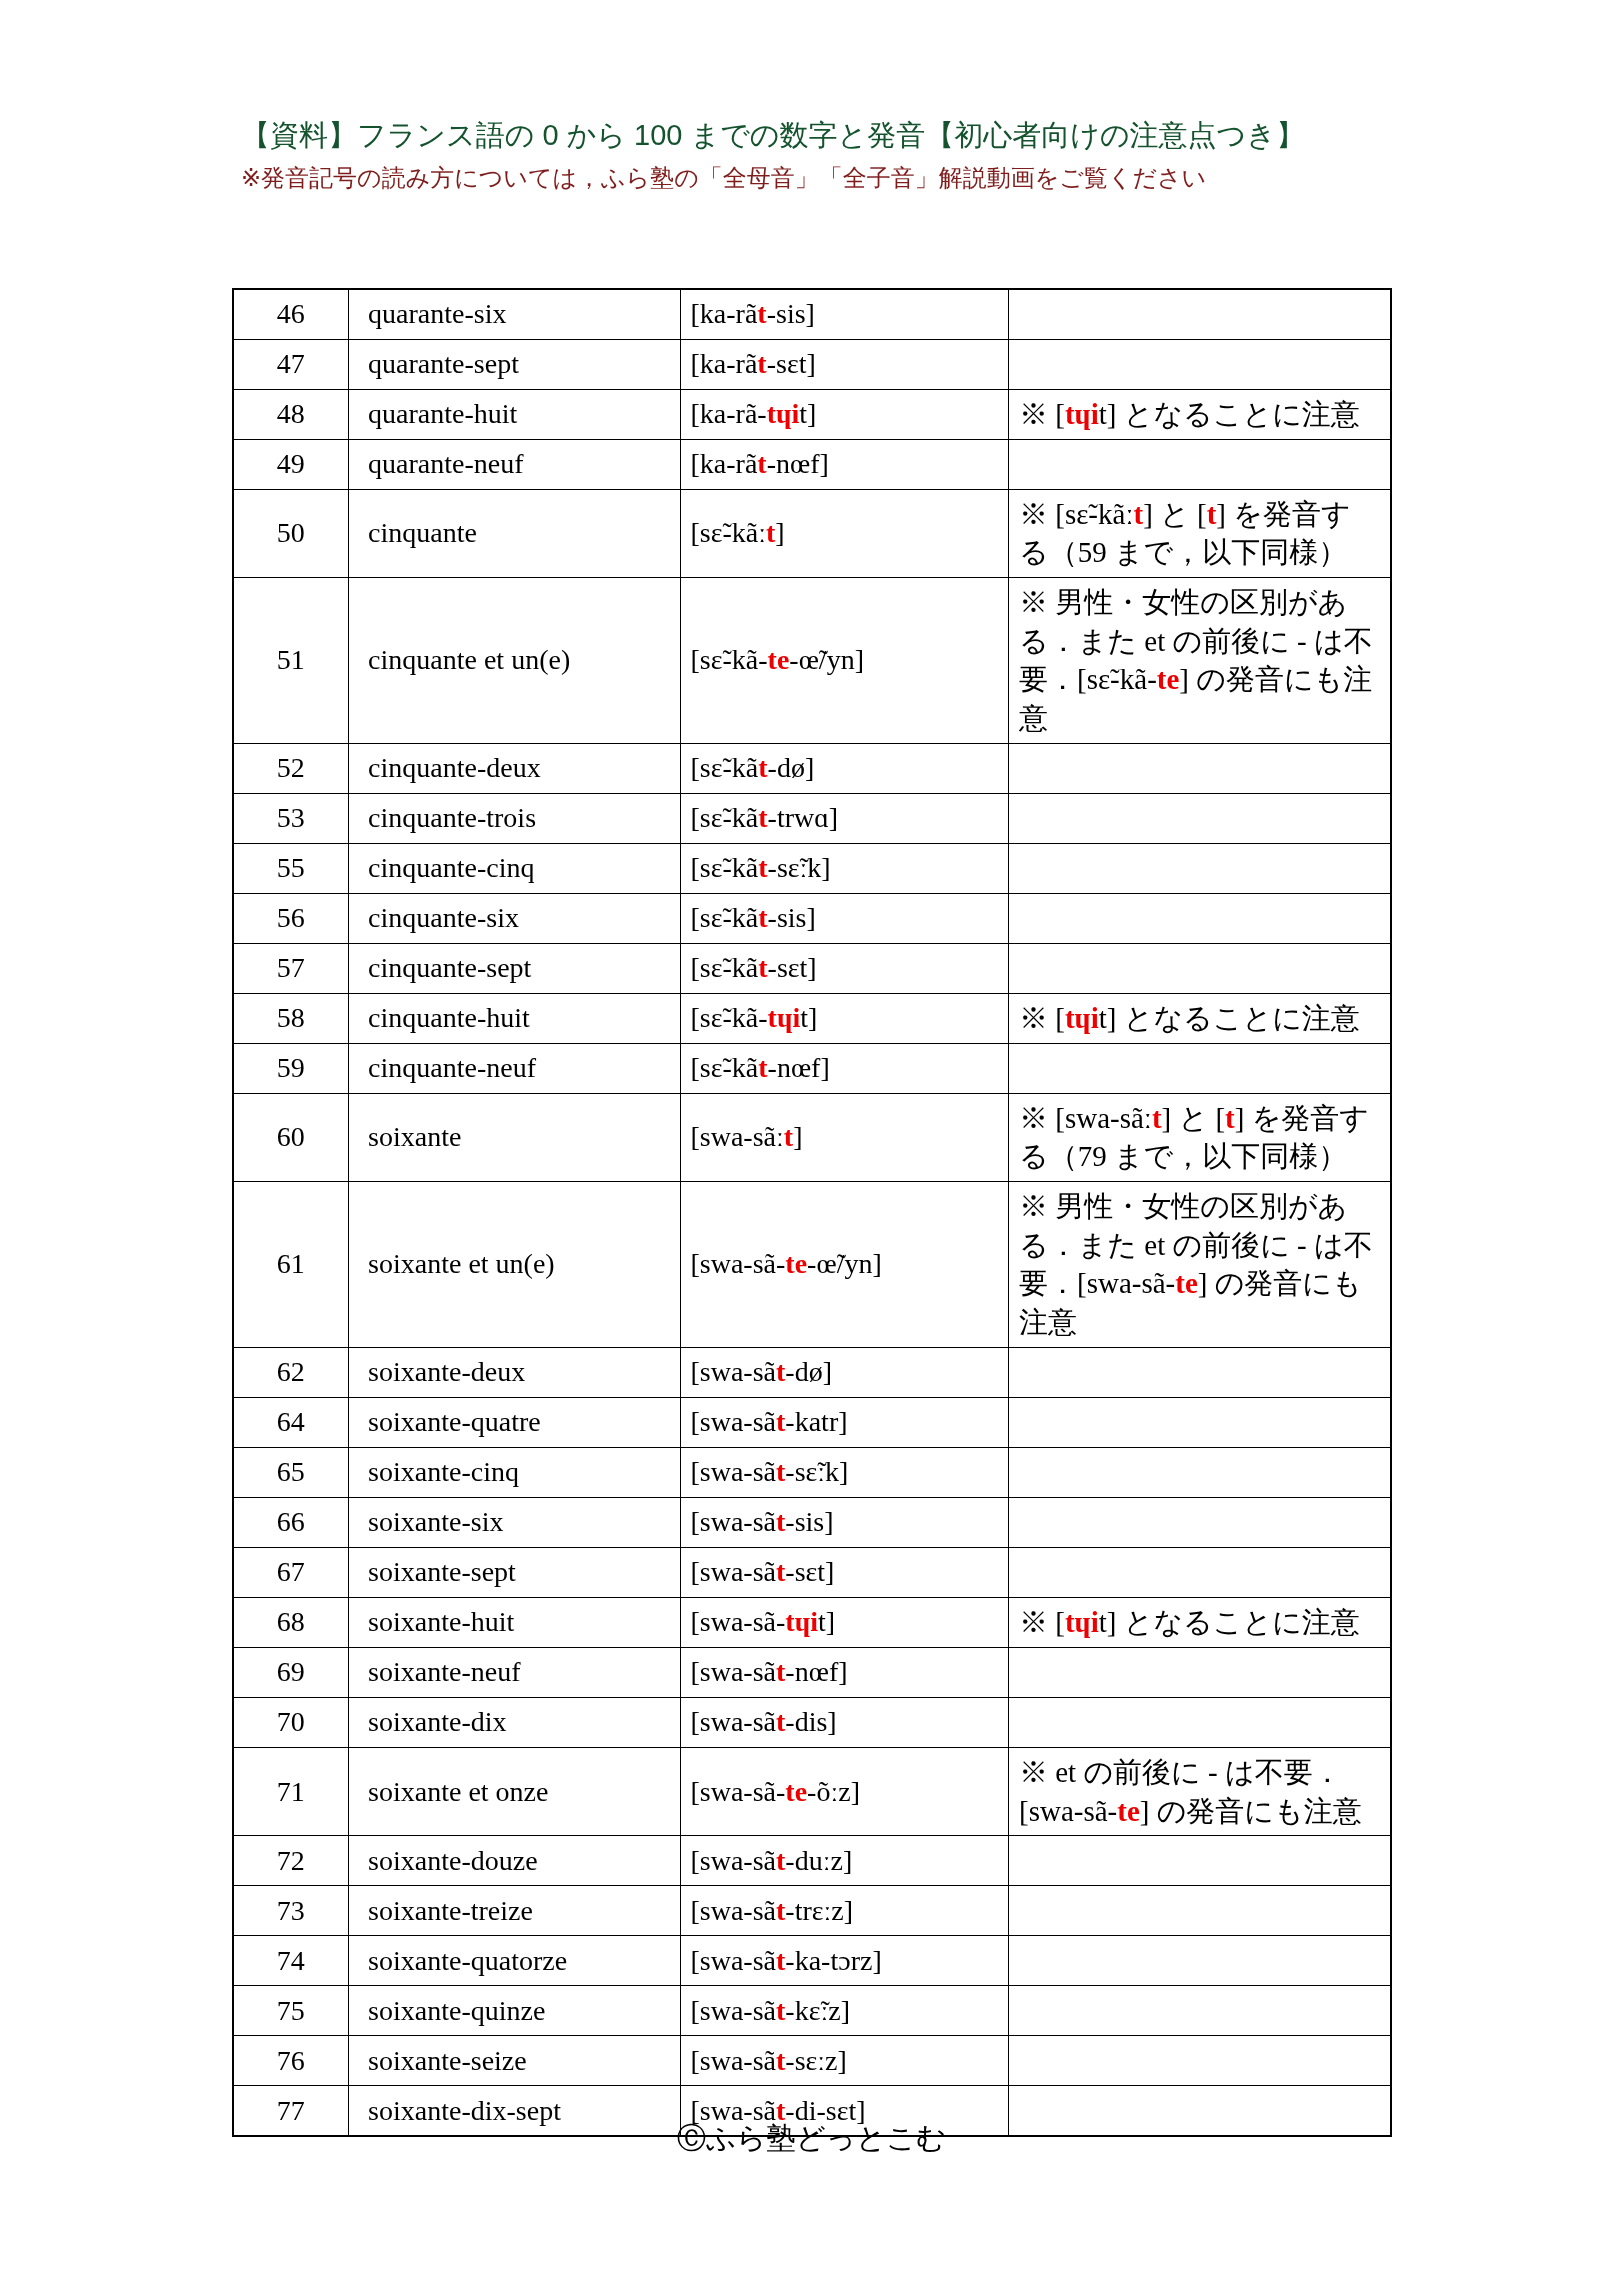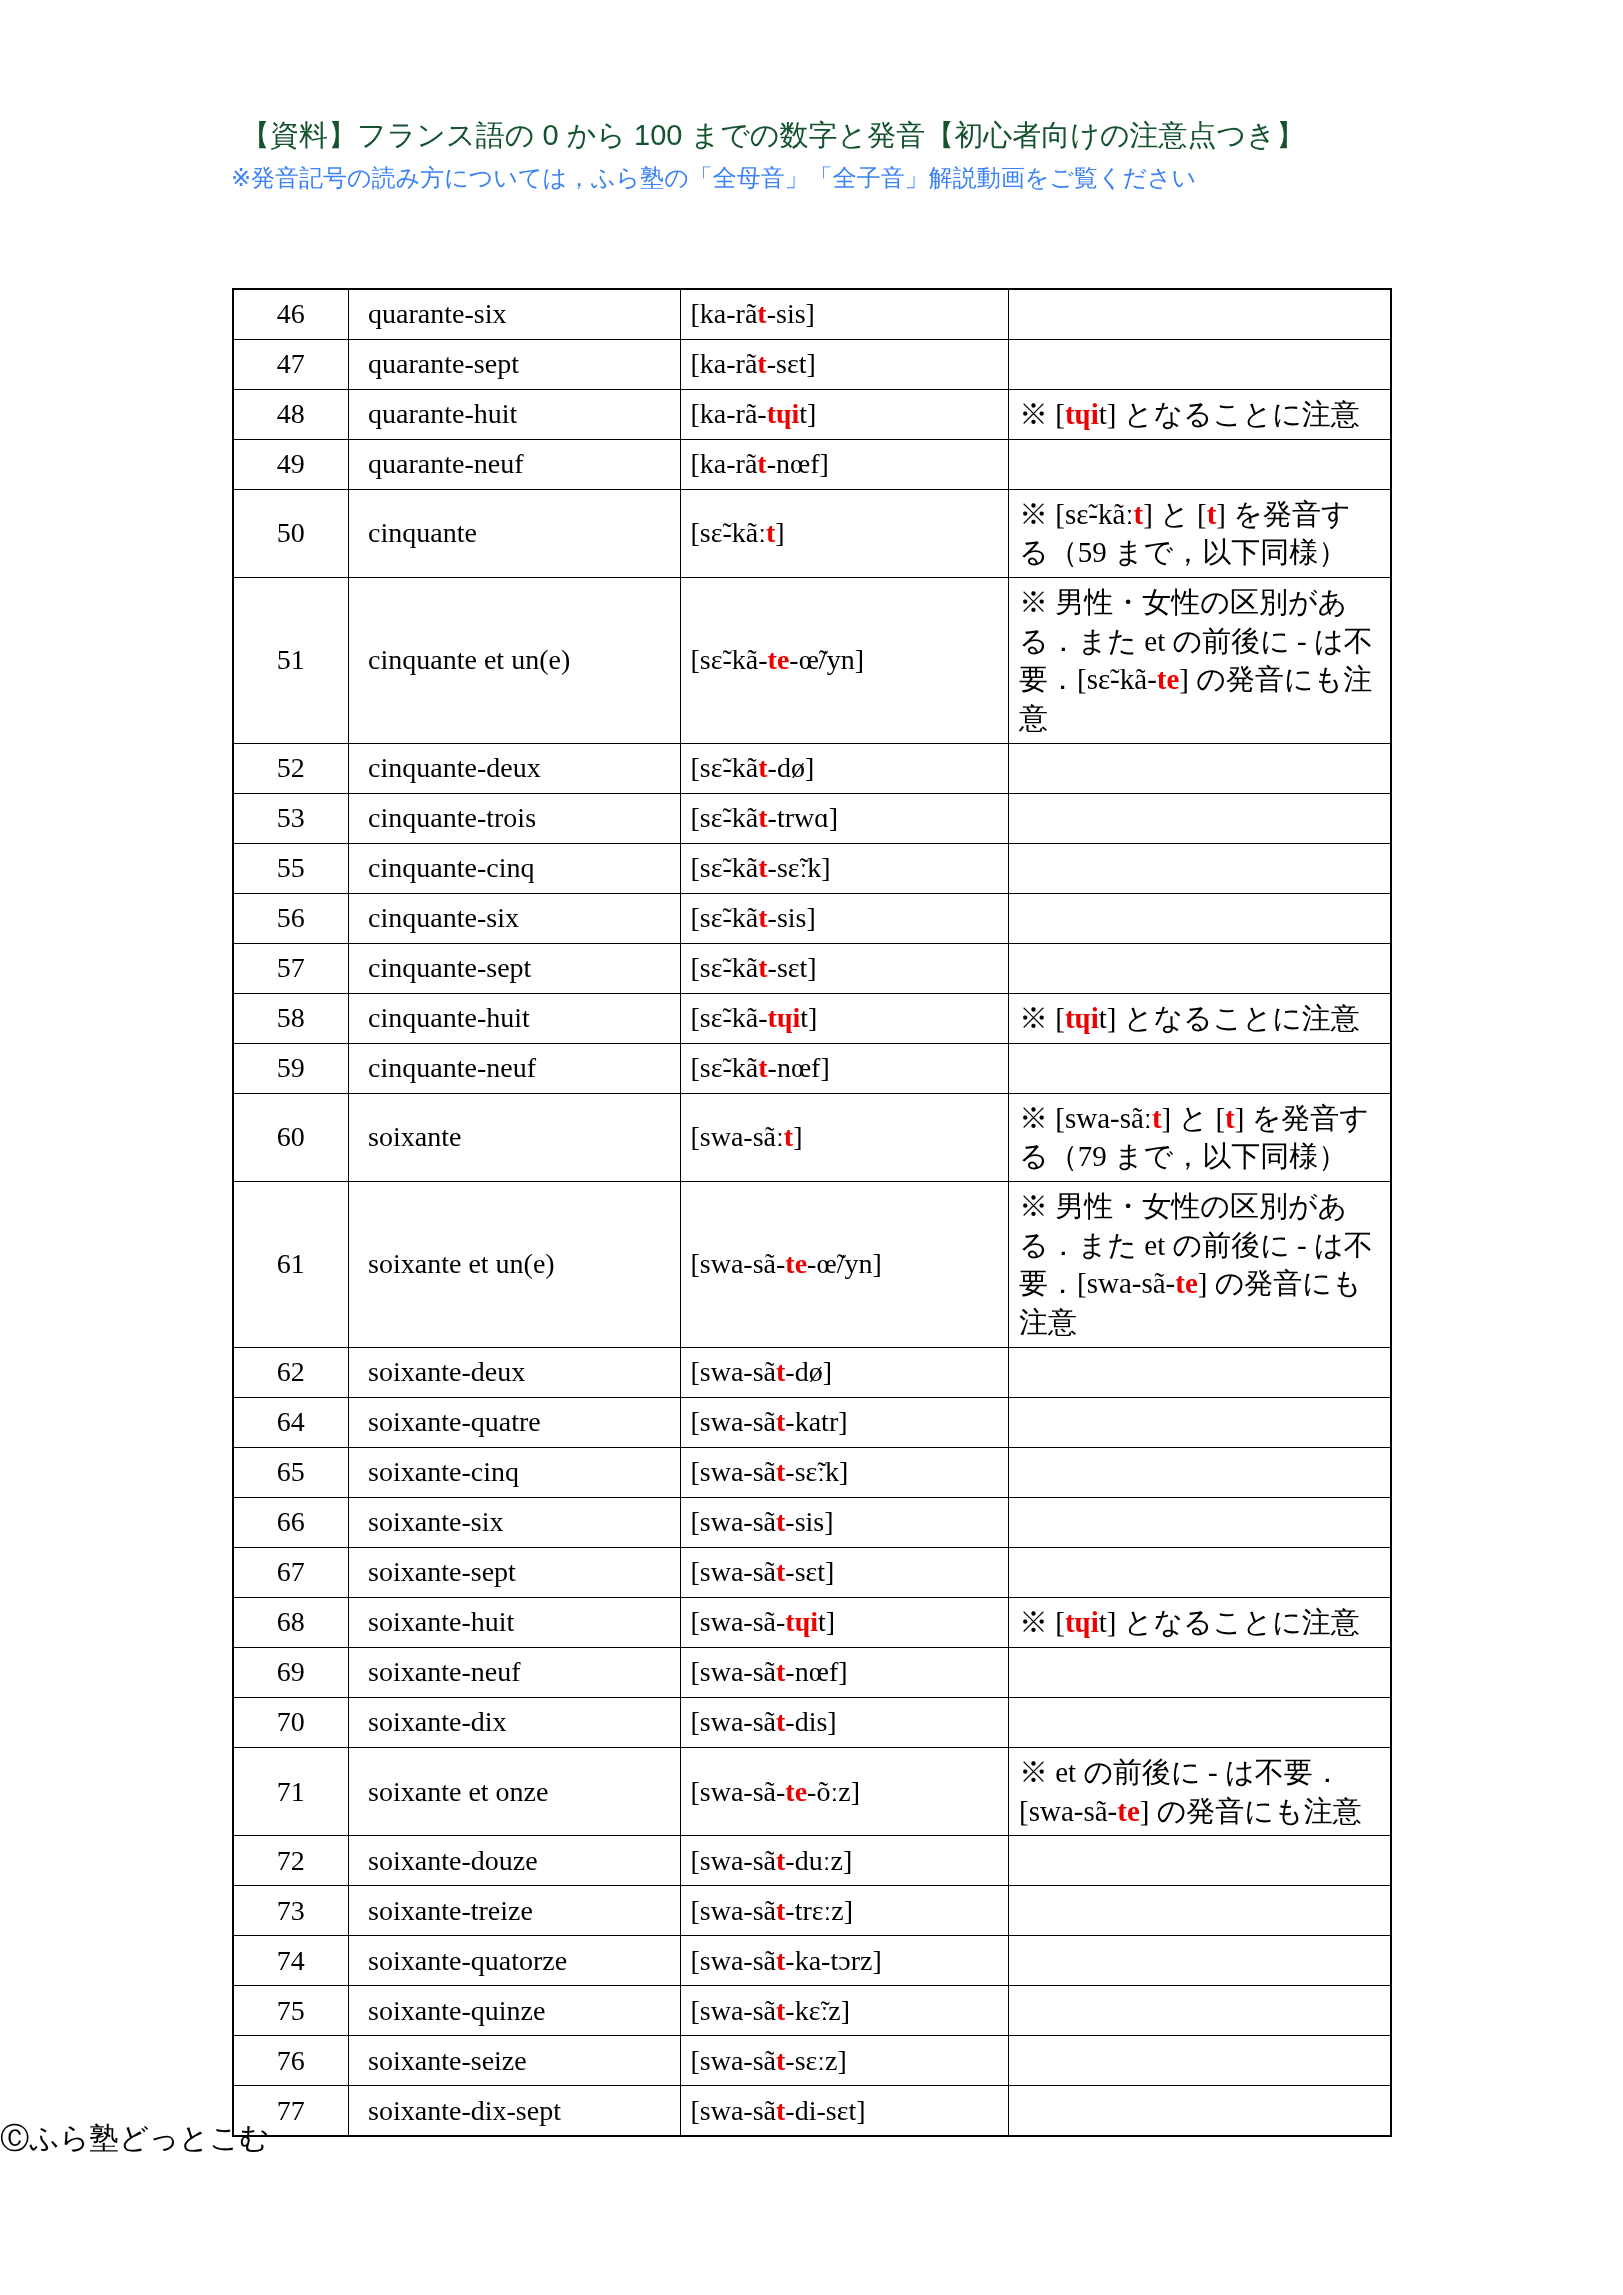--- a/index.html
+++ b/index.html
@@ -16,25 +16,25 @@
     position: absolute;
     left: 241px;
     top: 116px;
     font-family: "Liberation Sans", "DejaVu Sans", sans-serif;
     font-size: 29px;
     color: #14532d;
     white-space: nowrap;
   }
   .subtitle {
     position: absolute;
-    left: 231px;
+    left: 241px;
     top: 162px;
     font-family: "Liberation Sans", "DejaVu Sans", sans-serif;
     font-size: 24px;
-    color: #3b82f6;
+    color: #7f1d1d;
     white-space: nowrap;
   }
   table.numtable {
     position: absolute;
     left: 232px;
     top: 270px;
     width: 1158px;
     border-collapse: collapse;
     table-layout: fixed;
     border: 2px solid #000;
@@ -50,20 +50,21 @@
   td.num  { text-align: center; font-size: 28px; }
   td.word { padding-left: 19.6px; font-size: 28px; }
   td.ipa  { padding-left: 10px; font-size: 28px; }
   td.note { padding: 5.2px 10.5px; font-size: 29px; line-height: 1.33; }
   .red { color: var(--accent); font-weight: bold; }
   .footer {
     position: absolute;
     left: 0;
     top: 2119px;
     width: 100%;
+    text-align: center;
     font-family: "Liberation Sans", "DejaVu Sans", sans-serif;
     font-size: 29.4px;
     color: #000;
   }
 </style>
 </head>
 <body>
 
 <div class="page">
   <div class="title">【資料】フランス語の 0 から 100 までの数字と発音【初心者向けの注意点つき】</div>

